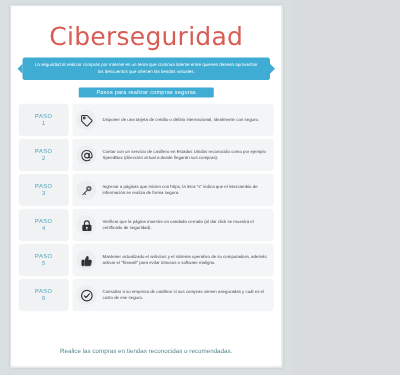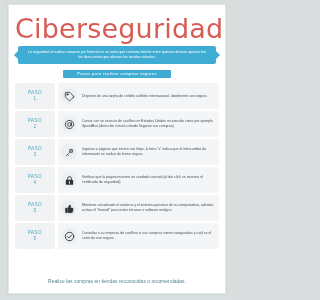--- a/index.html
+++ b/index.html
@@ -28,23 +28,23 @@
     box-sizing: border-box;
     background: #ffffff;
     border: 1px solid #e3e7e8;
     box-shadow: 0 0 2px rgba(0,0,0,0.10);
     padding: 4px 6px 0 6px;
     display: flex;
     flex-direction: column;
   }
   
   .title {
-    text-align: left;
+    text-align: center;
     color: #d85c54;
-    font-size: 27px;
+    font-size: 20px;
     line-height: 24px;
     font-weight: normal;
     letter-spacing: 0.2px;
     margin: 8px 0 5px 0;
     font-family: "DejaVu Sans", sans-serif;
   }
   
   .subtitle-wrap {
     display: flex;
     justify-content: center;

